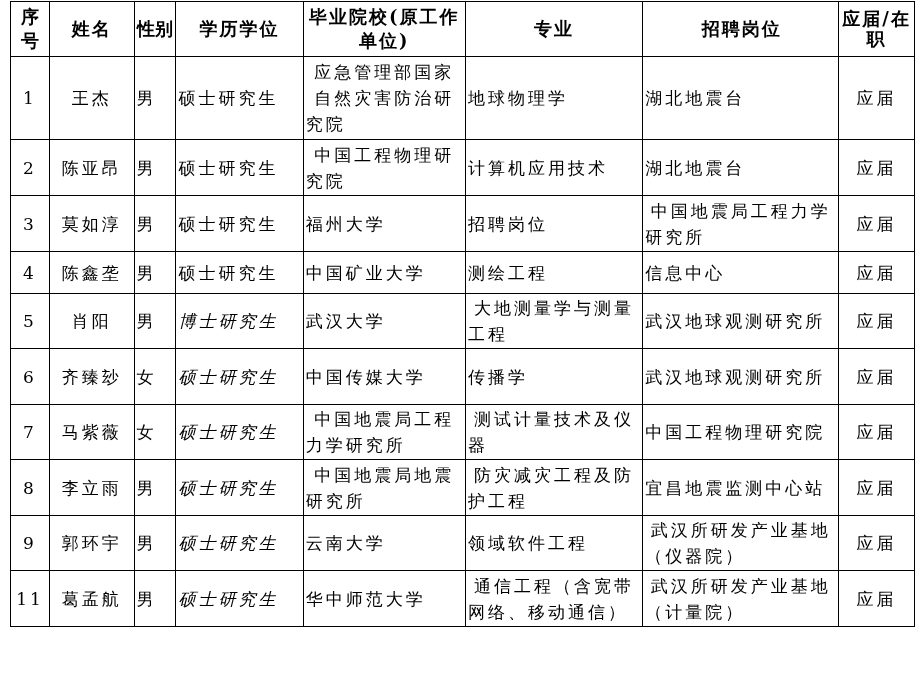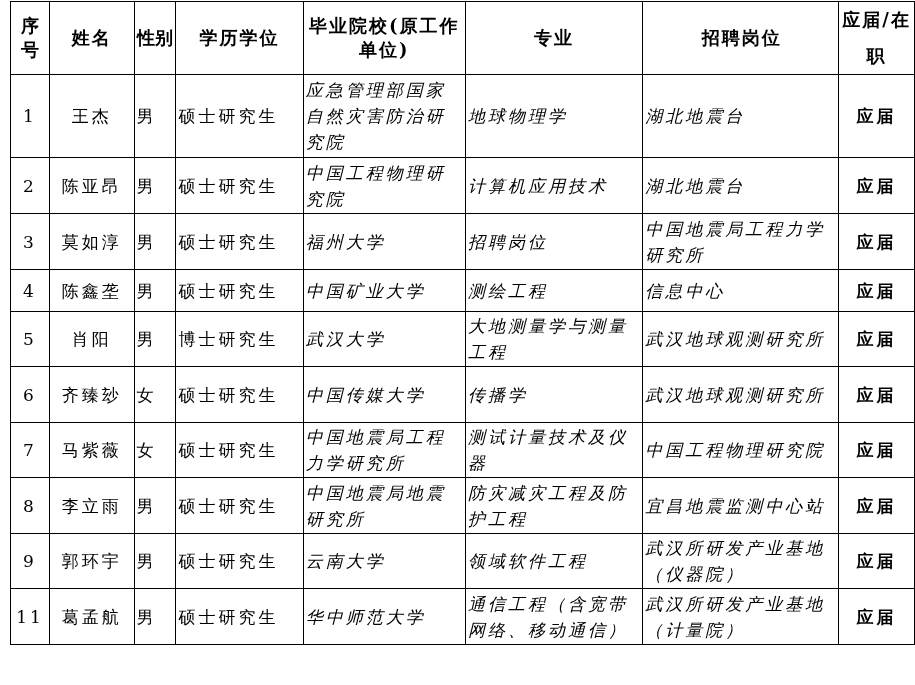--- a/index.html
+++ b/index.html
@@ -5,23 +5,23 @@
   html, body { margin:0; padding:0; background:#ffffff; }
   body { width:915px; height:685px; overflow:hidden; position:relative;
          font-family:"DejaVu Serif", "Liberation Serif", serif; color:#000; }
   table.roster { position:absolute; left:10px; top:1px; border-collapse:collapse; table-layout:fixed; }
   table.roster td, table.roster th { border:1.5px solid #000; padding:0 2px; font-size:17px; line-height:26px;
          letter-spacing:3px; vertical-align:middle; word-break:break-all; overflow:hidden; }
   table.roster th { font-weight:bold; text-align:center; font-size:18px; line-height:26px; letter-spacing:2px; }
   td.c-idx, td.c-name, td.c-status { text-align:center; }
   td.c-idx { letter-spacing:0; }
   td.c-degree { vertical-align:top; padding-top:2px; }
-  td.c-degree.mid { vertical-align:middle; padding-top:0; }
-  td.c-school, td.c-major, td.c-post { text-align:left; text-align-last:left;font-style:italic; }
-  td.c-status { letter-spacing:1px;font-weight:bold; }
+  td.c-degree.mid { vertical-align:middle; padding-top:0;font-style:italic; }
+  td.c-school, td.c-major, td.c-post { text-align:center; text-align-last:left; }
+  td.c-status { letter-spacing:1px; }
   th.h-status { text-align:left; padding-left:4px; }
 </style>
 </head>
 <body>
 
 <table class="roster">
   <colgroup>
     <col style="width:39px">
       <col style="width:85px">
       <col style="width:42px">
@@ -33,21 +33,21 @@
   </colgroup>
   <thead>
     <tr style="height:55px">
       <th style="line-height:24px;letter-spacing:0;">序号</th>
       <th>姓名</th>
       <th style="line-height:24px;letter-spacing:0;">性别</th>
       <th>学历学位</th>
       <th style="line-height:24px;">毕业院校(原工作单位)</th>
       <th>专业</th>
       <th style="text-align:center;padding-left:4px;margin-left:32px;">招聘岗位</th>
-      <th class="h-status" style="line-height:36px;">应届/在职</th>
+      <th class="h-status" style="line-height:20px;">应届/在职</th>
     </tr>
   </thead>
   <tbody>
     <tr style="height:83px">
       <td class="c-idx">1</td>
       <td class="c-name">王杰</td>
       <td class="c-gender">男</td>
       <td class="c-degree">硕士研究生</td>
       <td class="c-school">应急管理部国家自然灾害防治研究院</td>
       <td class="c-major">地球物理学</td>

